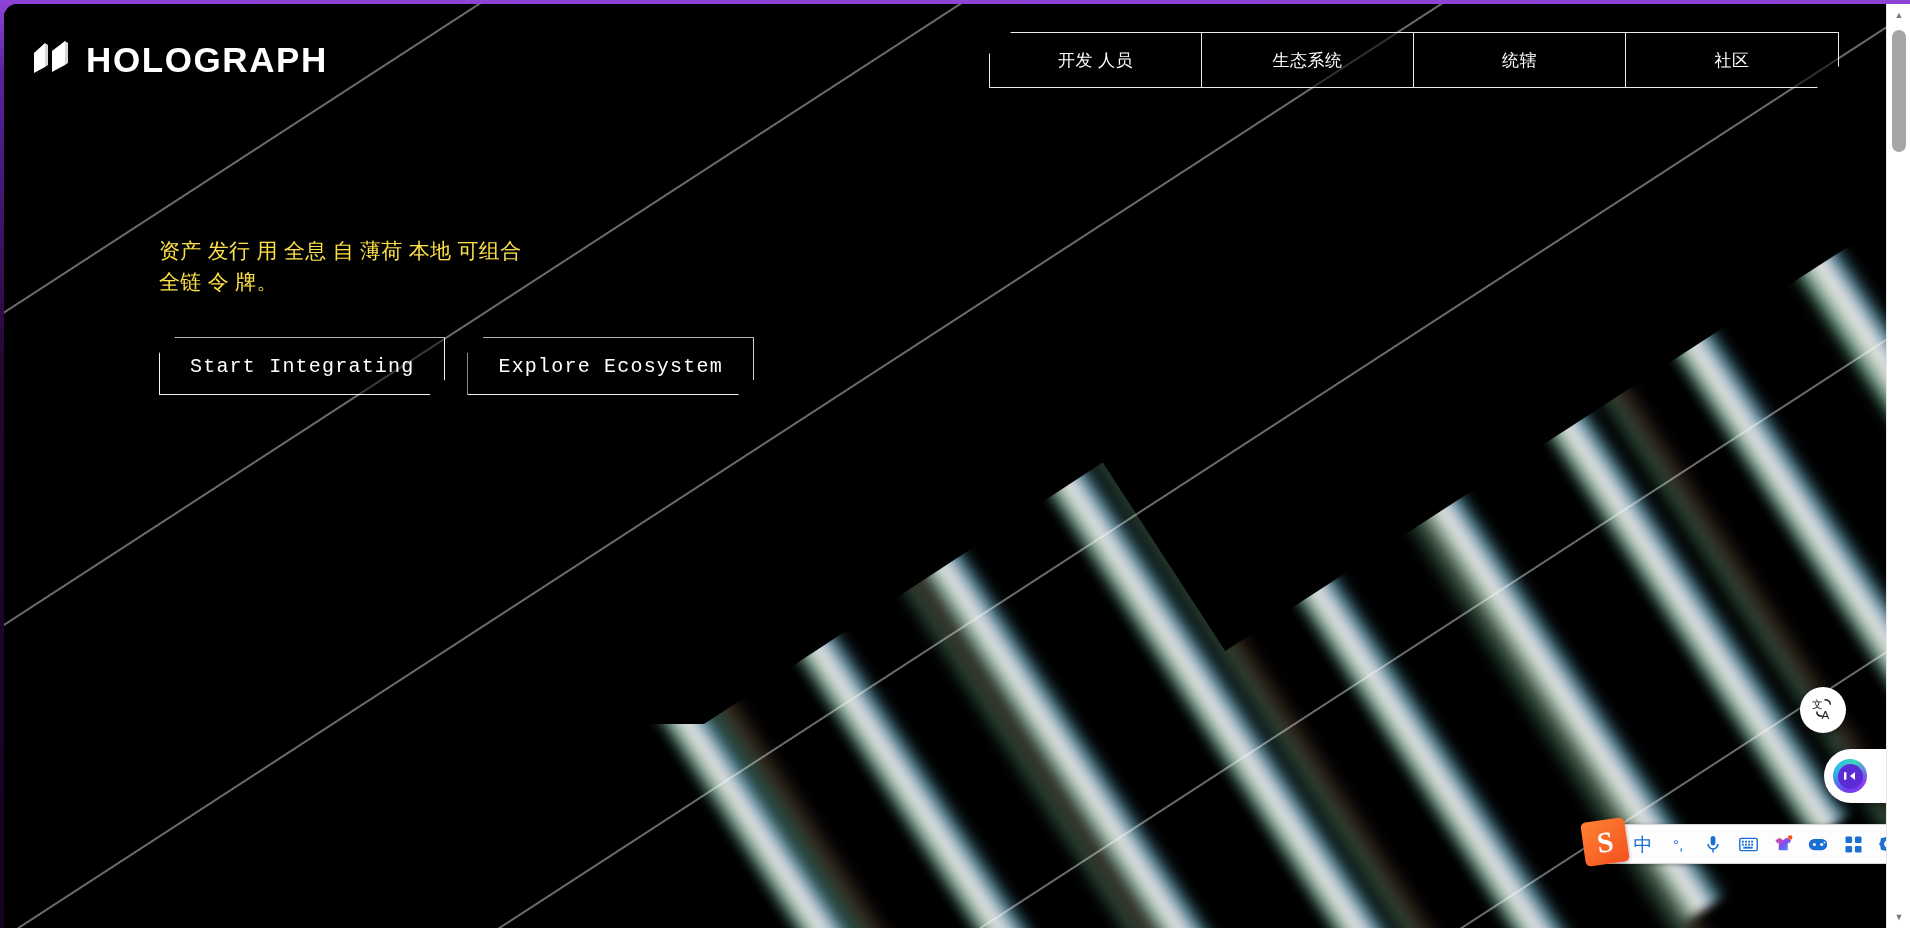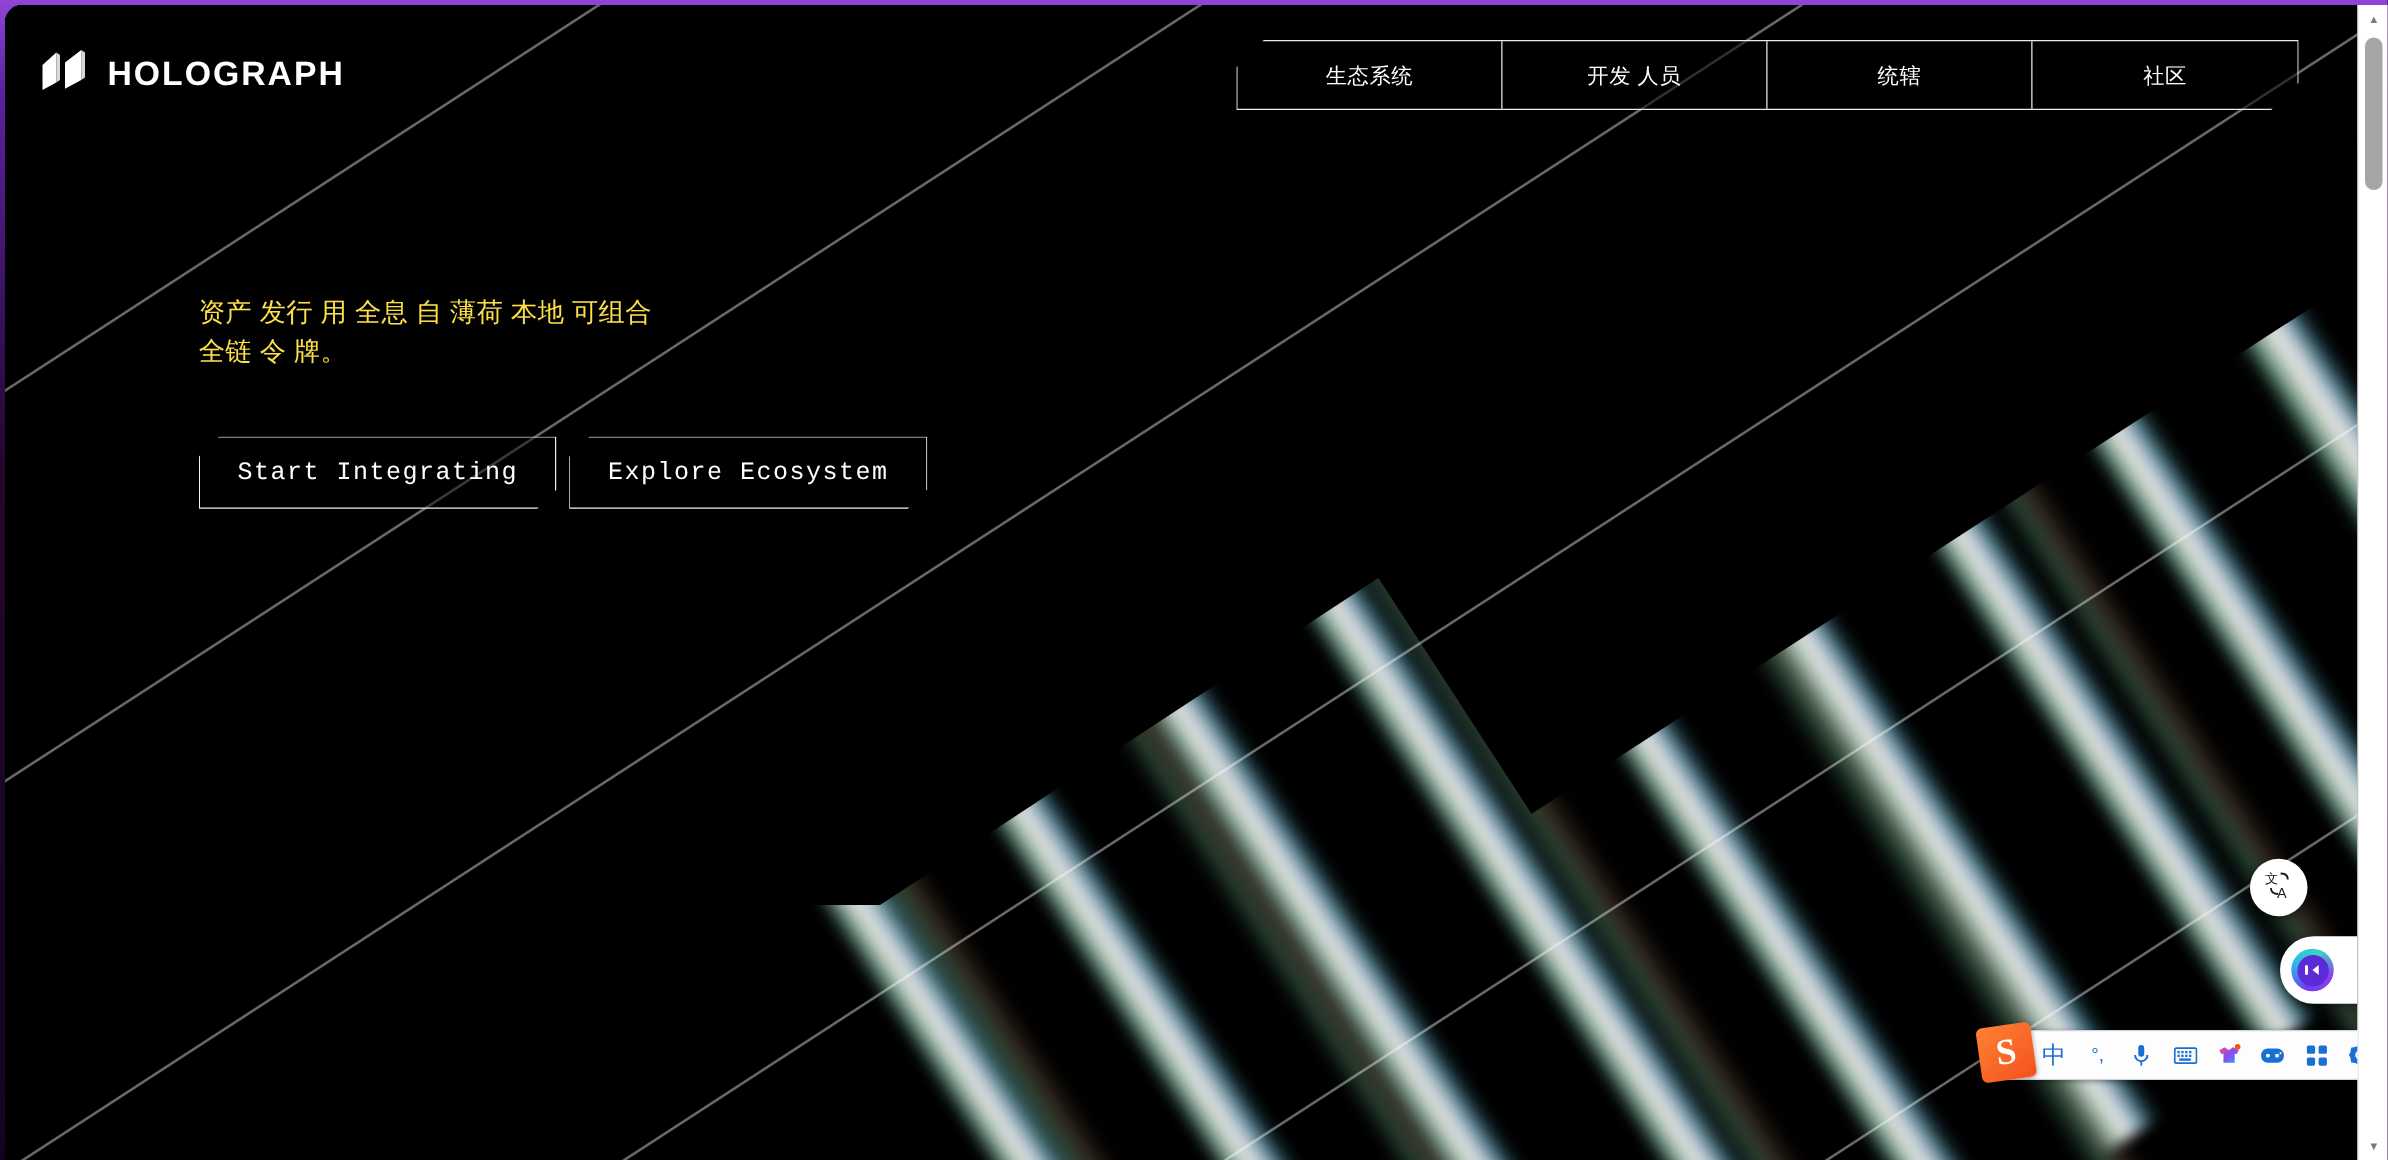--- a/index.html
+++ b/index.html
@@ -143,21 +143,21 @@
     left: 28px;
     top: 36px;
     display: flex;
     align-items: center;
     gap: 14px;
     cursor: pointer;
   }
 
   #brand-wordmark {
     color: #fff;
-    font-size: 27px;
+    font-size: 35px;
     font-weight: 700;
     letter-spacing: 1.6px;
     font-family: "Liberation Sans", sans-serif;
   }
 
   
   #main-nav {
     position: absolute;
     right: 47px;
     top: 28px;
@@ -210,23 +210,23 @@
     color: #fde047;
     font-size: 21px;
     line-height: 1.46;
     letter-spacing: 0.3px;
     text-shadow: 0 1px 16px rgba(0,0,0,0.9);
     white-space: pre-line;
     font-family: "Liberation Sans", sans-serif;
   }
 
   #hero-actions {
-    margin-top: 52px;
-    display: flex;
-    gap: 10px;
+    margin-top: 40px;
+    display: flex;
+    gap: 22px;
   }
 
   .hero-btn {
     position: relative;
     height: 58px;
     padding: 0 30px;
     display: flex;
     align-items: center;
     justify-content: center;
     color: #ffffff;
@@ -396,22 +396,22 @@
             <polygon points="2,12 13,2 13,26 2,32" fill="#ffffff"></polygon>
             <polygon points="13,2 16,4 16,24 13,26" fill="#d8d8d8"></polygon>
             <polygon points="20,10 33,0 33,24 20,31" fill="#ffffff"></polygon>
             <polygon points="33,0 36,2 36,22 33,24" fill="#d8d8d8"></polygon>
           </svg>
         </span>
         <span id="brand-wordmark">HOLOGRAPH</span>
       </div>
 
       <nav id="main-nav">
+        <div class="nav-item">开发 人员</div>
         <div class="nav-item">生态系统</div>
-        <div class="nav-item">开发 人员</div>
         <div class="nav-item">统辖</div>
         <div class="nav-item">社区</div>
       </nav>
 
     </header>
 
     <section id="hero-content">
       <p id="hero-sub">资产 发行 用 全息 自 薄荷 本地 可组合
 全链 令 牌。</p>
       <div id="hero-actions">

